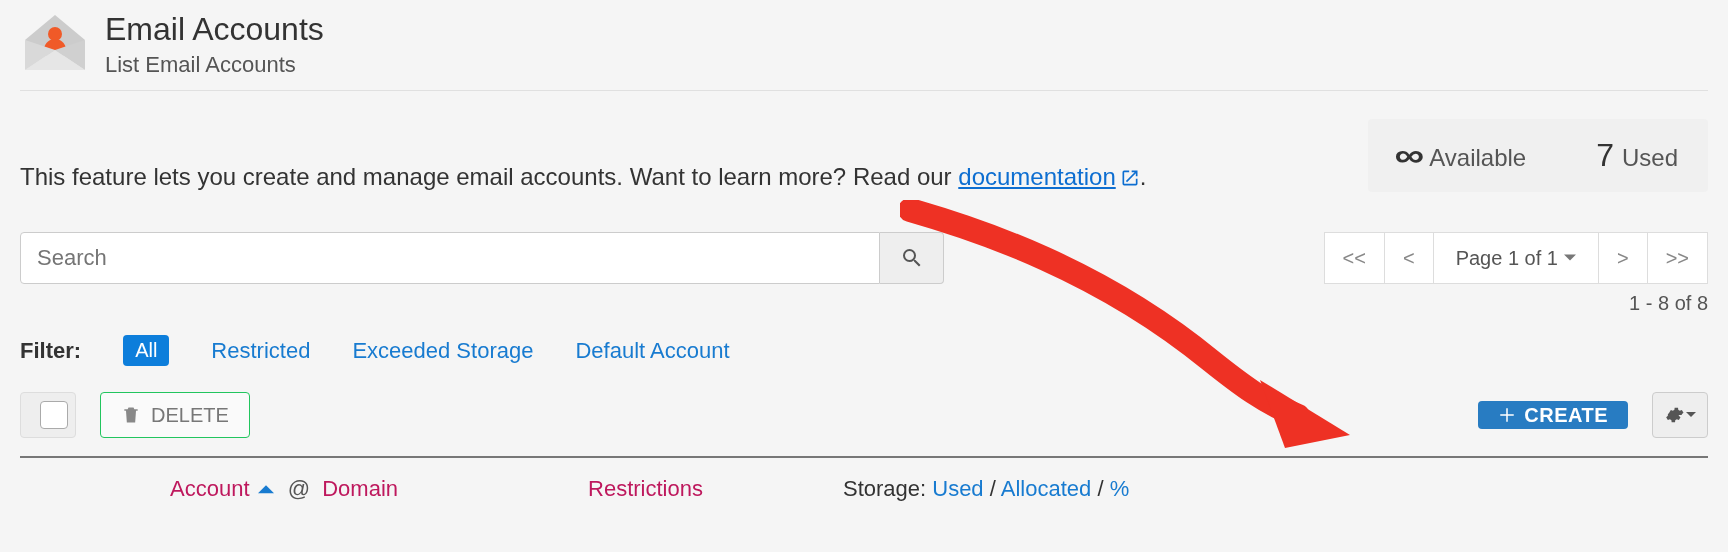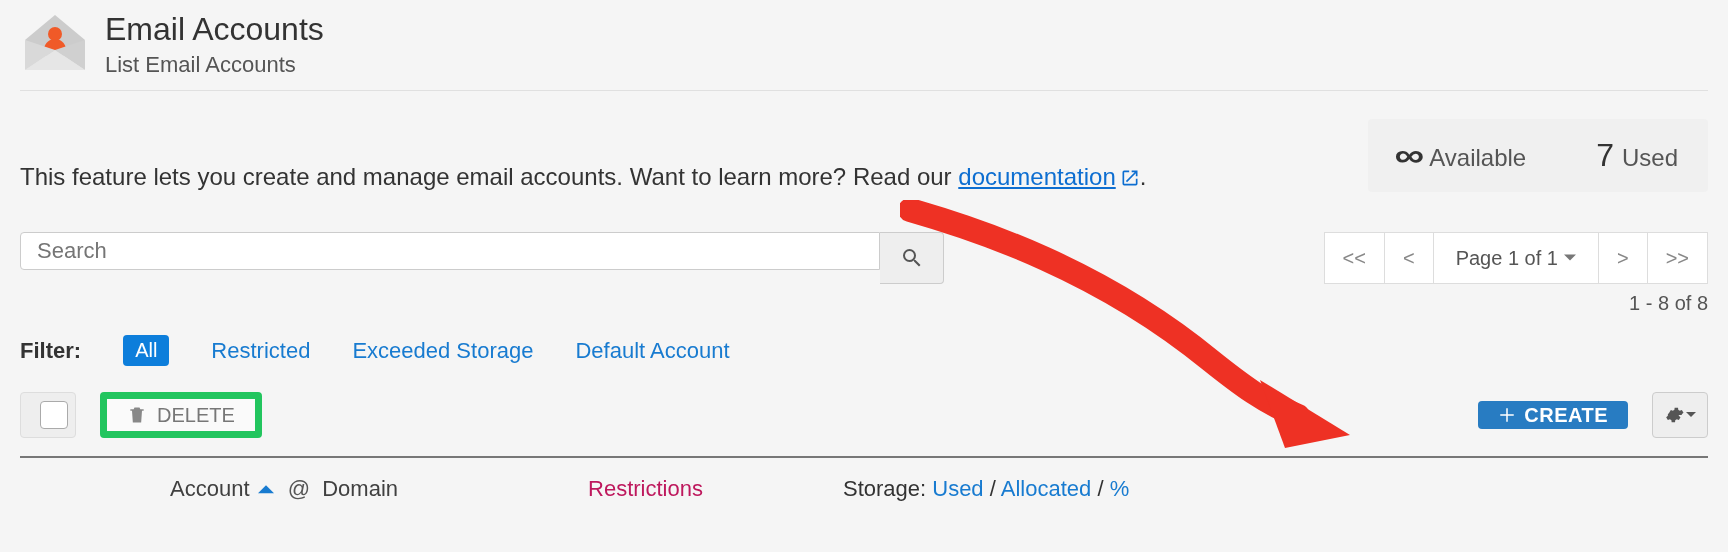--- a/index.html
+++ b/index.html
@@ -13,40 +13,40 @@
   .intro-text{font-size:24px;color:#333;flex:1;line-height:1.3;}
   .intro-text a{color:#0d6ed1;text-decoration:underline;}
   .intro-text a svg{vertical-align:middle;margin-left:4px;}
   .stats-box{background:#f0f0f0;border-radius:4px;padding:18px 30px;display:flex;gap:70px;align-items:center;margin-left:40px;}
   .stat{display:flex;align-items:baseline;gap:8px;}
   .stat-num{font-size:32px;font-weight:400;color:#333;}
   .stat-label{font-size:24px;color:#555;}
   .stat-inf{font-size:32px;font-weight:700;display:inline-block;transform:scaleX(1.3);}
   .tools-row{display:flex;align-items:center;margin-top:40px;}
   .search-group{display:flex;}
-  .search-input{width:860px;height:38px;font-size:22px;padding:0 16px;border:1px solid #ccc;border-radius:4px 0 0 4px;background:#fff;}
+  .search-input{width:860px;height:52px;font-size:22px;padding:0 16px;border:1px solid #ccc;border-radius:4px 0 0 4px;background:#fff;}
   .search-btn{width:64px;height:52px;border:1px solid #ccc;border-left:none;border-radius:0 4px 4px 0;background:#eee;display:flex;align-items:center;justify-content:center;cursor:pointer;}
   .pagination{margin-left:auto;display:flex;gap:0px;}
   .pag-btn{height:52px;border:1px solid #ddd;background:#fff;padding:0 18px;font-size:20px;color:#888;display:flex;align-items:center;gap:6px;cursor:pointer;}
   .pag-btn + .pag-btn{border-left:none;}
   .pag-page{color:#555;padding:0 22px;}
   .counter-row{text-align:right;font-size:20px;color:#555;margin-top:8px;}
   .filter-row{display:flex;align-items:center;gap:42px;margin-top:20px;font-size:22px;}
   .filter-label{font-weight:700;}
   .filter-pill{background:#0d7edb;color:#fff;padding:4px 12px;border-radius:4px;font-size:20px;}
   .filter-link{color:#187bd0;text-decoration:none;cursor:pointer;}
   .action-row{display:flex;align-items:center;gap:24px;margin-top:26px;padding-bottom:18px;border-bottom:2px solid #777;}
   .checkbox{width:28px;height:28px;background:#fff;border:1px solid #aaa;border-radius:4px;margin-left:12px;cursor:pointer;}
   .checkbox-wrap{width:56px;height:46px;background:#eee;border:1px solid #ddd;border-radius:4px;display:flex;align-items:center;justify-content:center;}
-  .delete-btn{height:46px;padding:0 20px;border:7px solid #22c55e;border-radius:4px;background:#fafafa;font-size:20px;color:#777;display:flex;align-items:center;gap:10px;cursor:pointer;}
+  .delete-btn{height:46px;padding:0 20px;border:1px solid #22c55e;border-radius:4px;background:#fafafa;font-size:20px;color:#777;display:flex;align-items:center;gap:10px;cursor:pointer;}
   .create-btn{height:28px;padding:0 20px;border:none;border-radius:4px;background:#287cc2;color:#fff;font-size:20px;font-weight:600;letter-spacing:0.5px;display:flex;align-items:center;gap:8px;cursor:pointer;margin-left:auto;}
   .gear-btn{height:46px;width:56px;border:1px solid #ccc;border-radius:4px;background:#eee;display:flex;align-items:center;justify-content:center;gap:2px;cursor:pointer;}
   .col-headers{display:flex;align-items:center;padding:18px 0 8px 0;font-size:22px;}
   .ch-account{margin-left:150px;}
-  .ch-account a{color:#404040;text-decoration:none;}
+  .ch-account a{color:#be185d;text-decoration:none;}
   .ch-at{color:#555;margin:0 6px;}
   .ch-rest{margin-left:190px;}
   .ch-rest a{color:#be185d;text-decoration:none;}
   .ch-storage{margin-left:140px;}
   .ch-storage span{color:#333;}
   .ch-storage a{color:#187bd0;text-decoration:none;}
   .arrow-annot{position:absolute;left:900px;top:200px;pointer-events:none;}
 </style>
 </head>
 <body>

